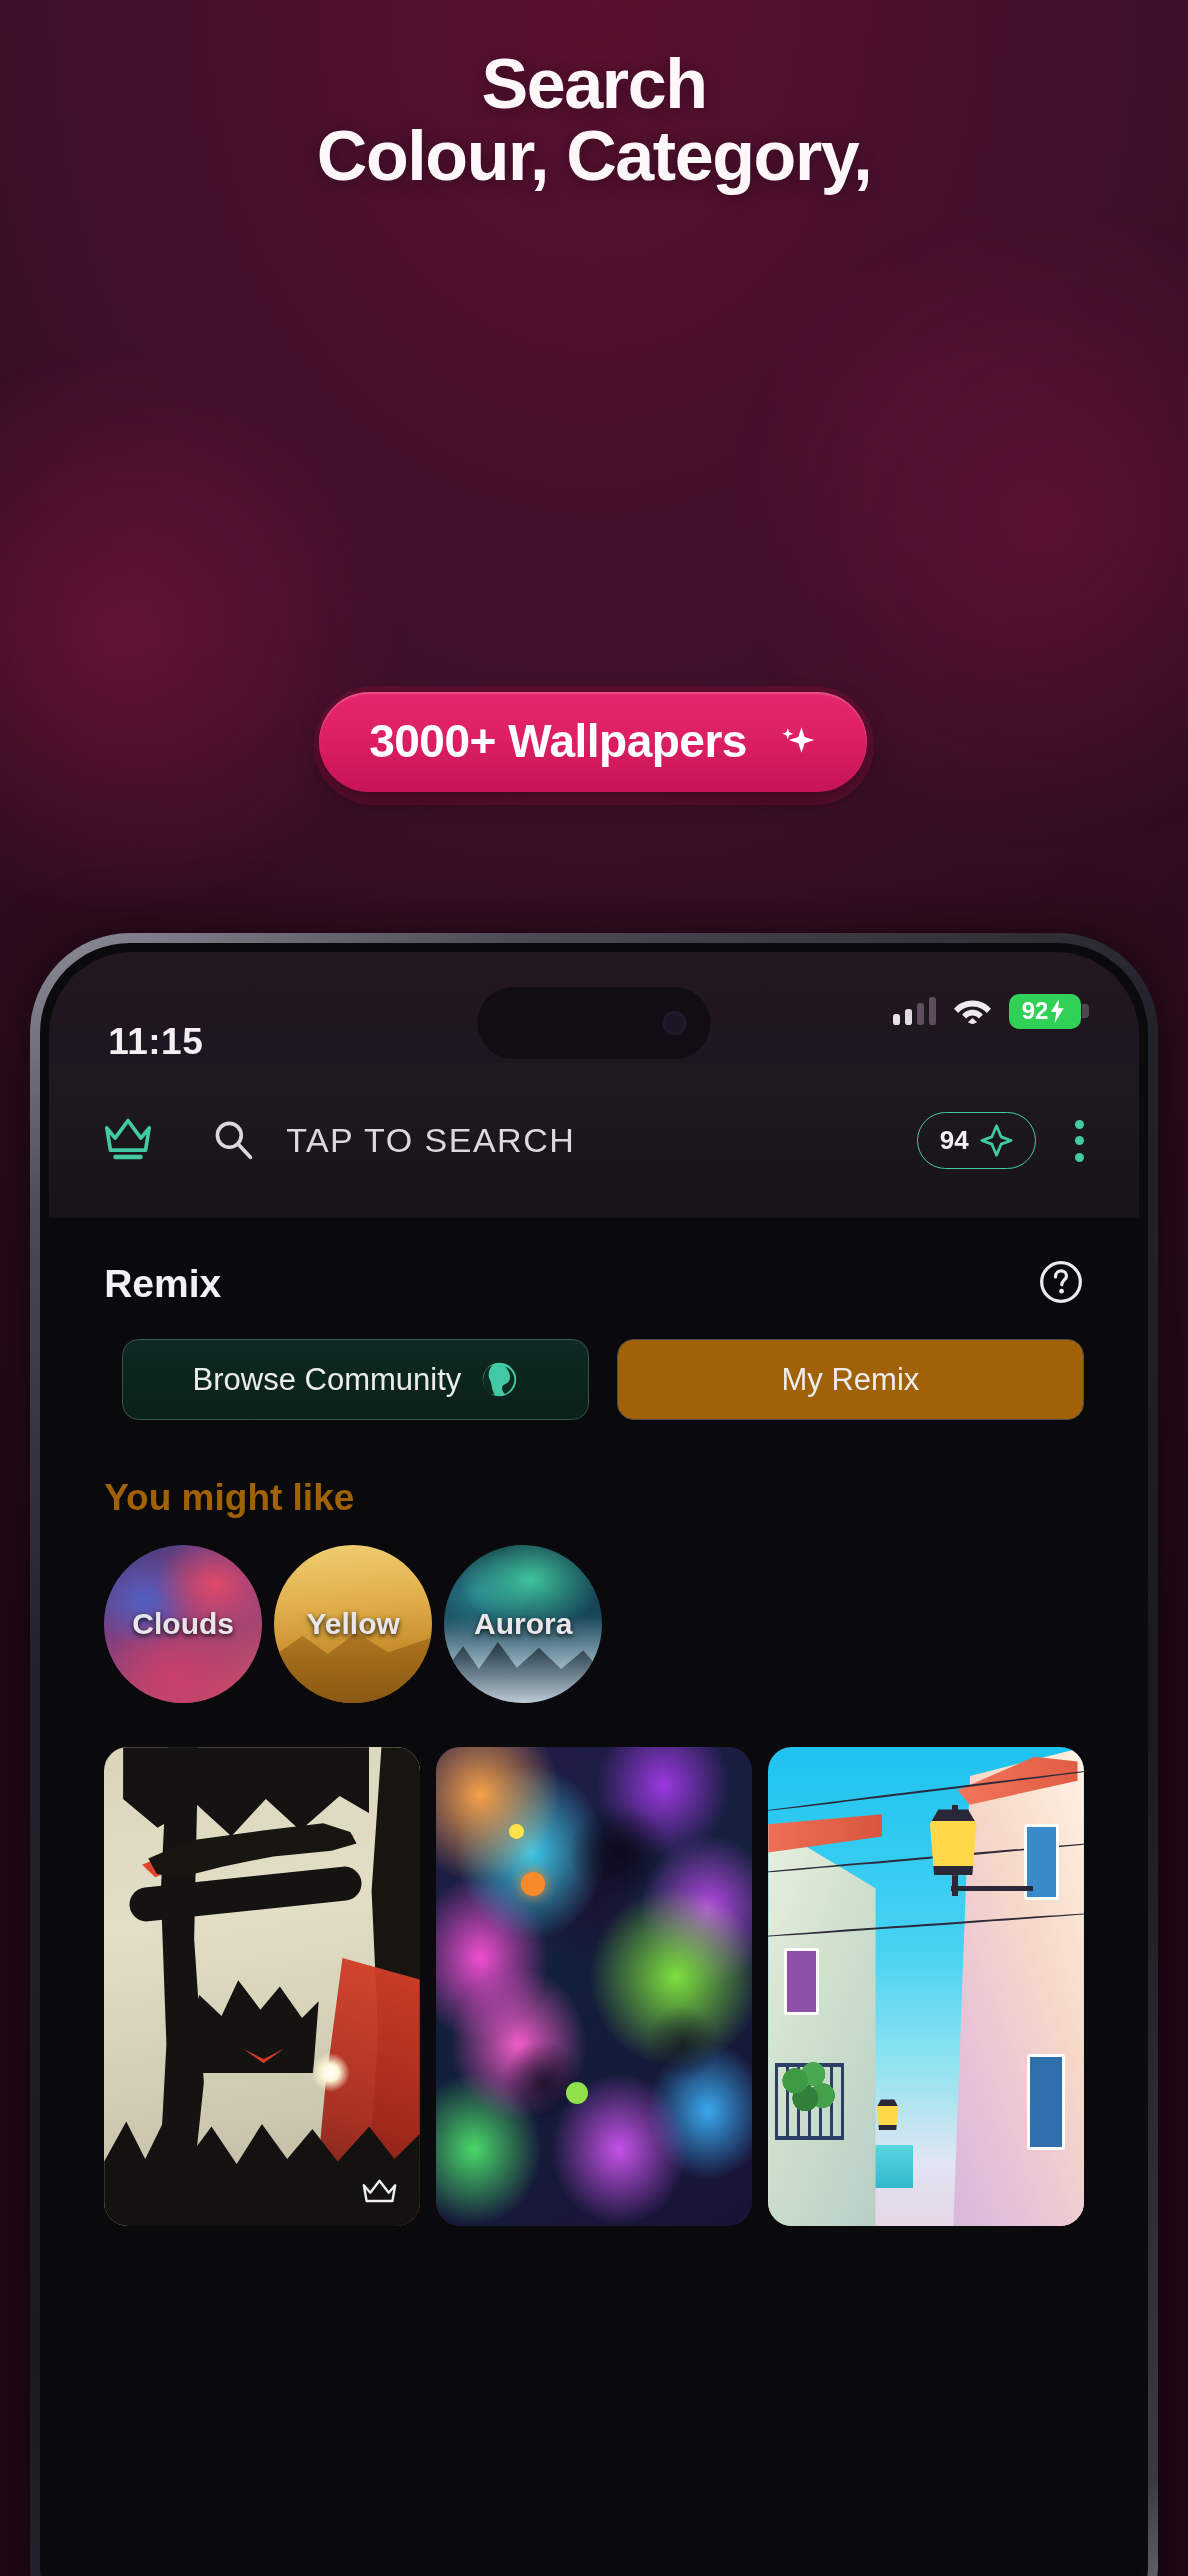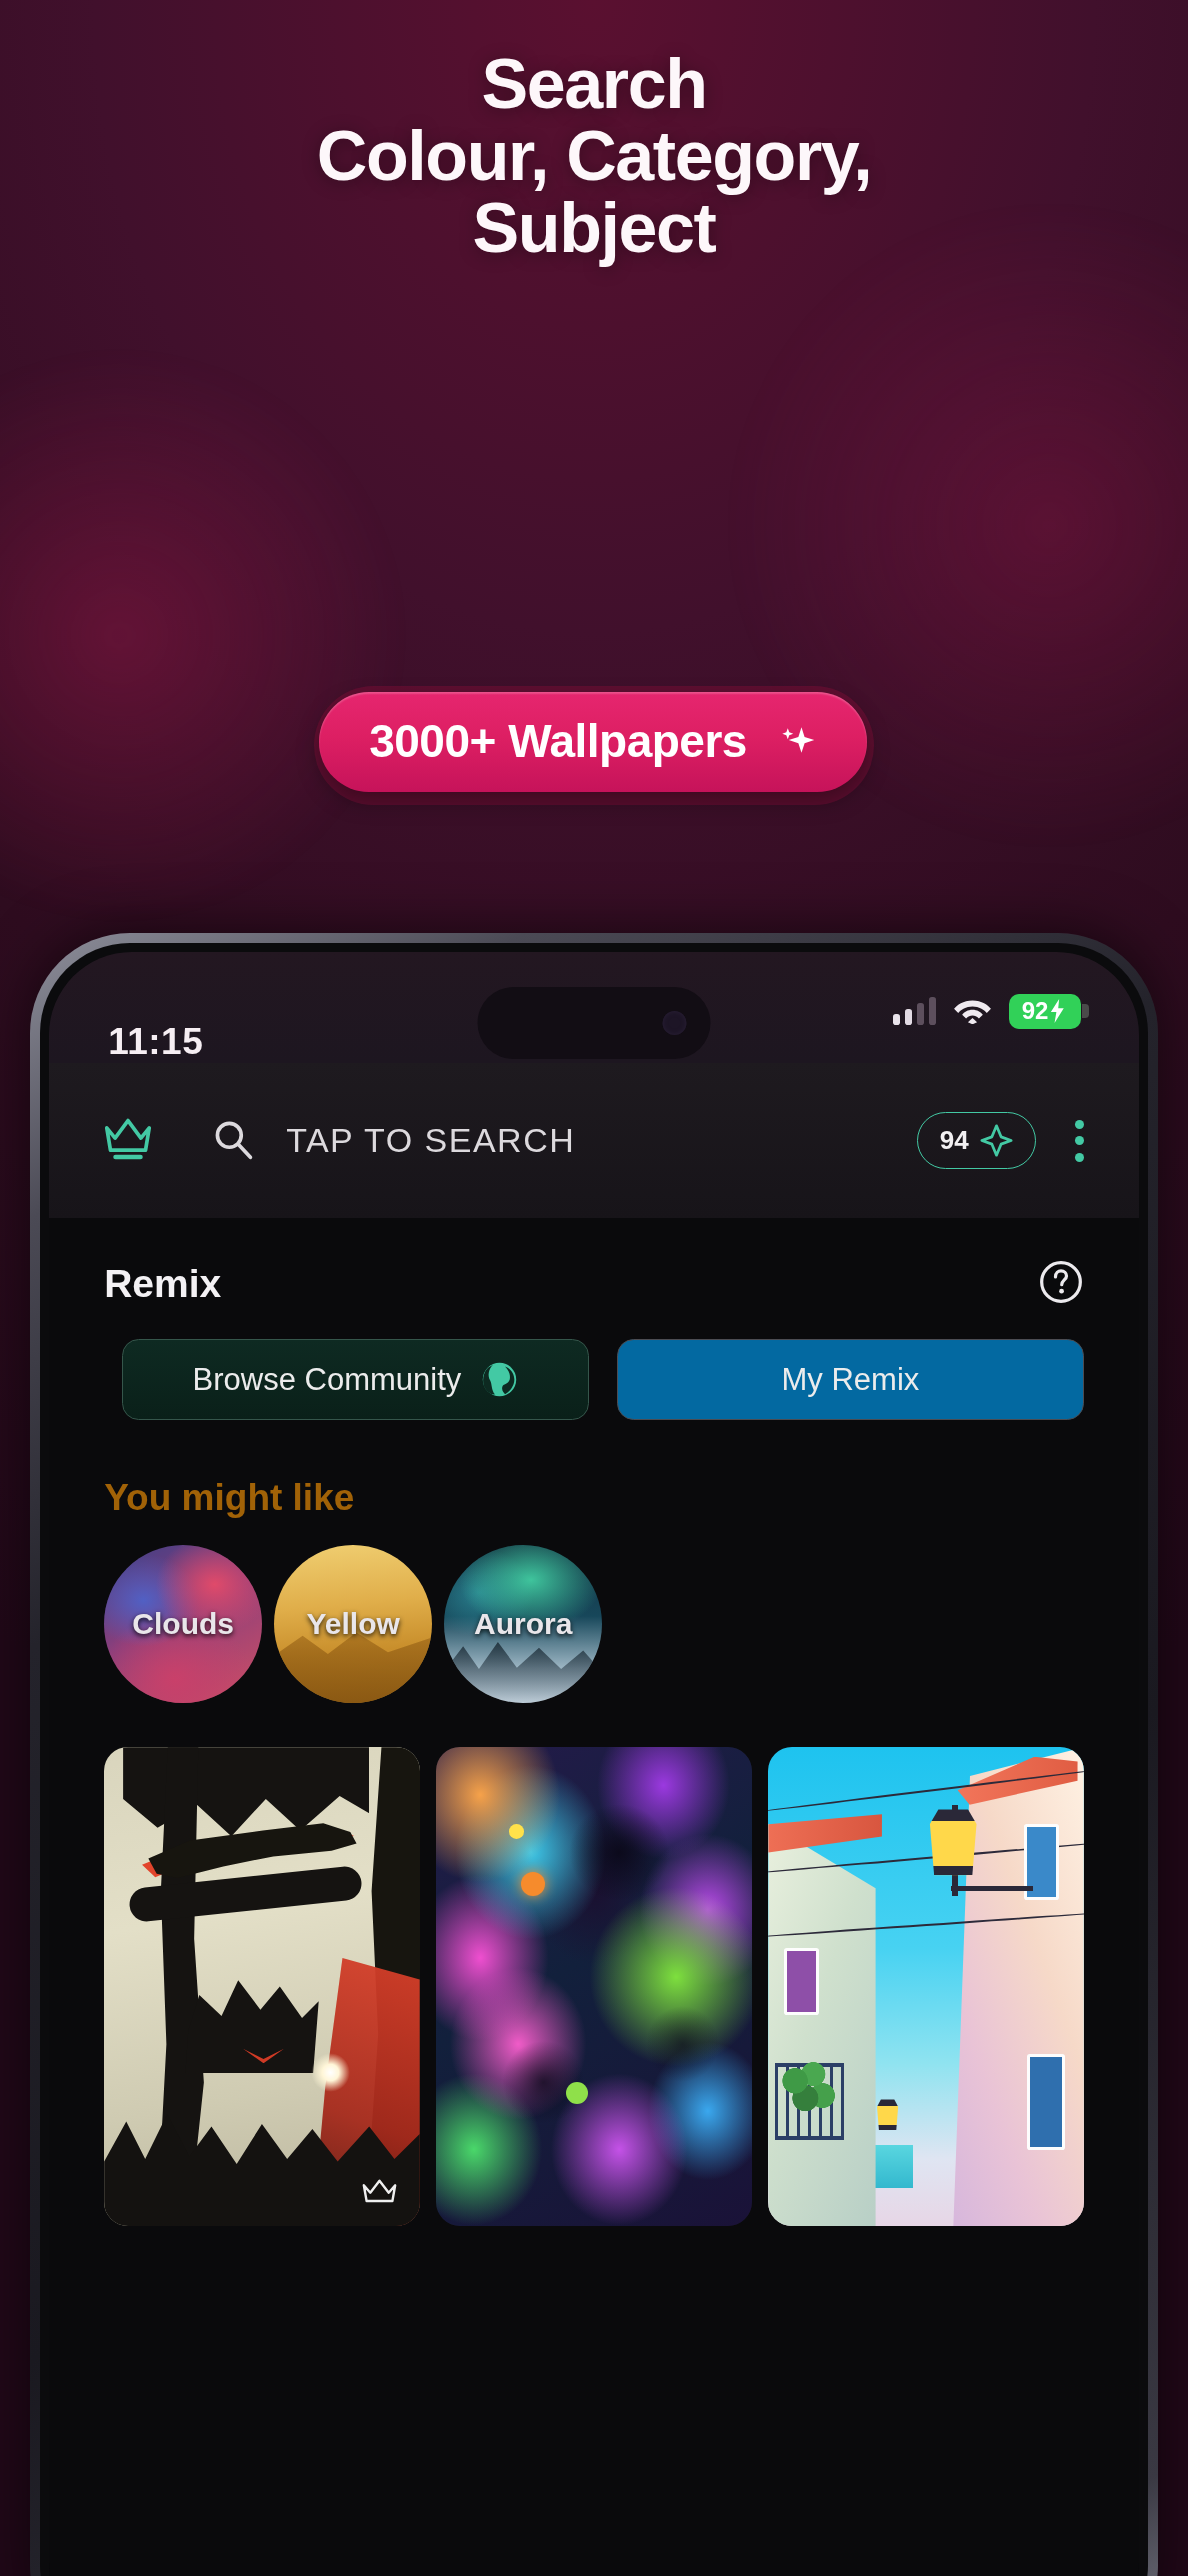--- a/index.html
+++ b/index.html
@@ -190,21 +190,21 @@
     border-radius:16.6px;
     display:flex; align-items:center; justify-content:center; gap:18.4px;
     font-size:31px; font-weight:500;
   }
   #btn-browse-community{
     background:linear-gradient(180deg,#0e2a22 0%, #0a2019 100%);
     border:0.9px solid #35564b;
     color:#ececec;
   }
   #btn-my-remix{
-    background:#0369a1;
+    background:#a16207;
     border:0.9px solid #4c4c52;
     color:#ececec;
   }
 
   #you-might-like{
     color:#a16207; font-size:37px; font-weight:700;
     margin-top:57px;
   }
 
   #circles-row{
@@ -446,21 +446,20 @@
 </head>
 <body>
 
 <div id="promo-bg"></div>
 <div id="promo-glow-left"></div>
 <div id="promo-glow-right"></div>
 
 <div id="headline">
   <span>Search</span>
   <span>Colour, Category,</span>
-  <span>Subject</span>
 </div>
 
 <div id="pill-wrap">
   <div id="pill-shadow">
     <div id="badge-pill">
       <div id="badge-label">3000+ Wallpapers</div>
       <div id="sparkle-icon">
         <svg width="42" height="42" viewBox="0 0 46 46">
           <path d="M29 8 L32.4 18.6 L43 22 L32.4 25.4 L29 36 L25.6 25.4 L15 22 L25.6 18.6 Z" fill="#ffffff"></path>
           <path d="M14 9 L15.6 13.4 L20 15 L15.6 16.6 L14 21 L12.4 16.6 L8 15 L12.4 13.4 Z" fill="#ffffff"></path>

